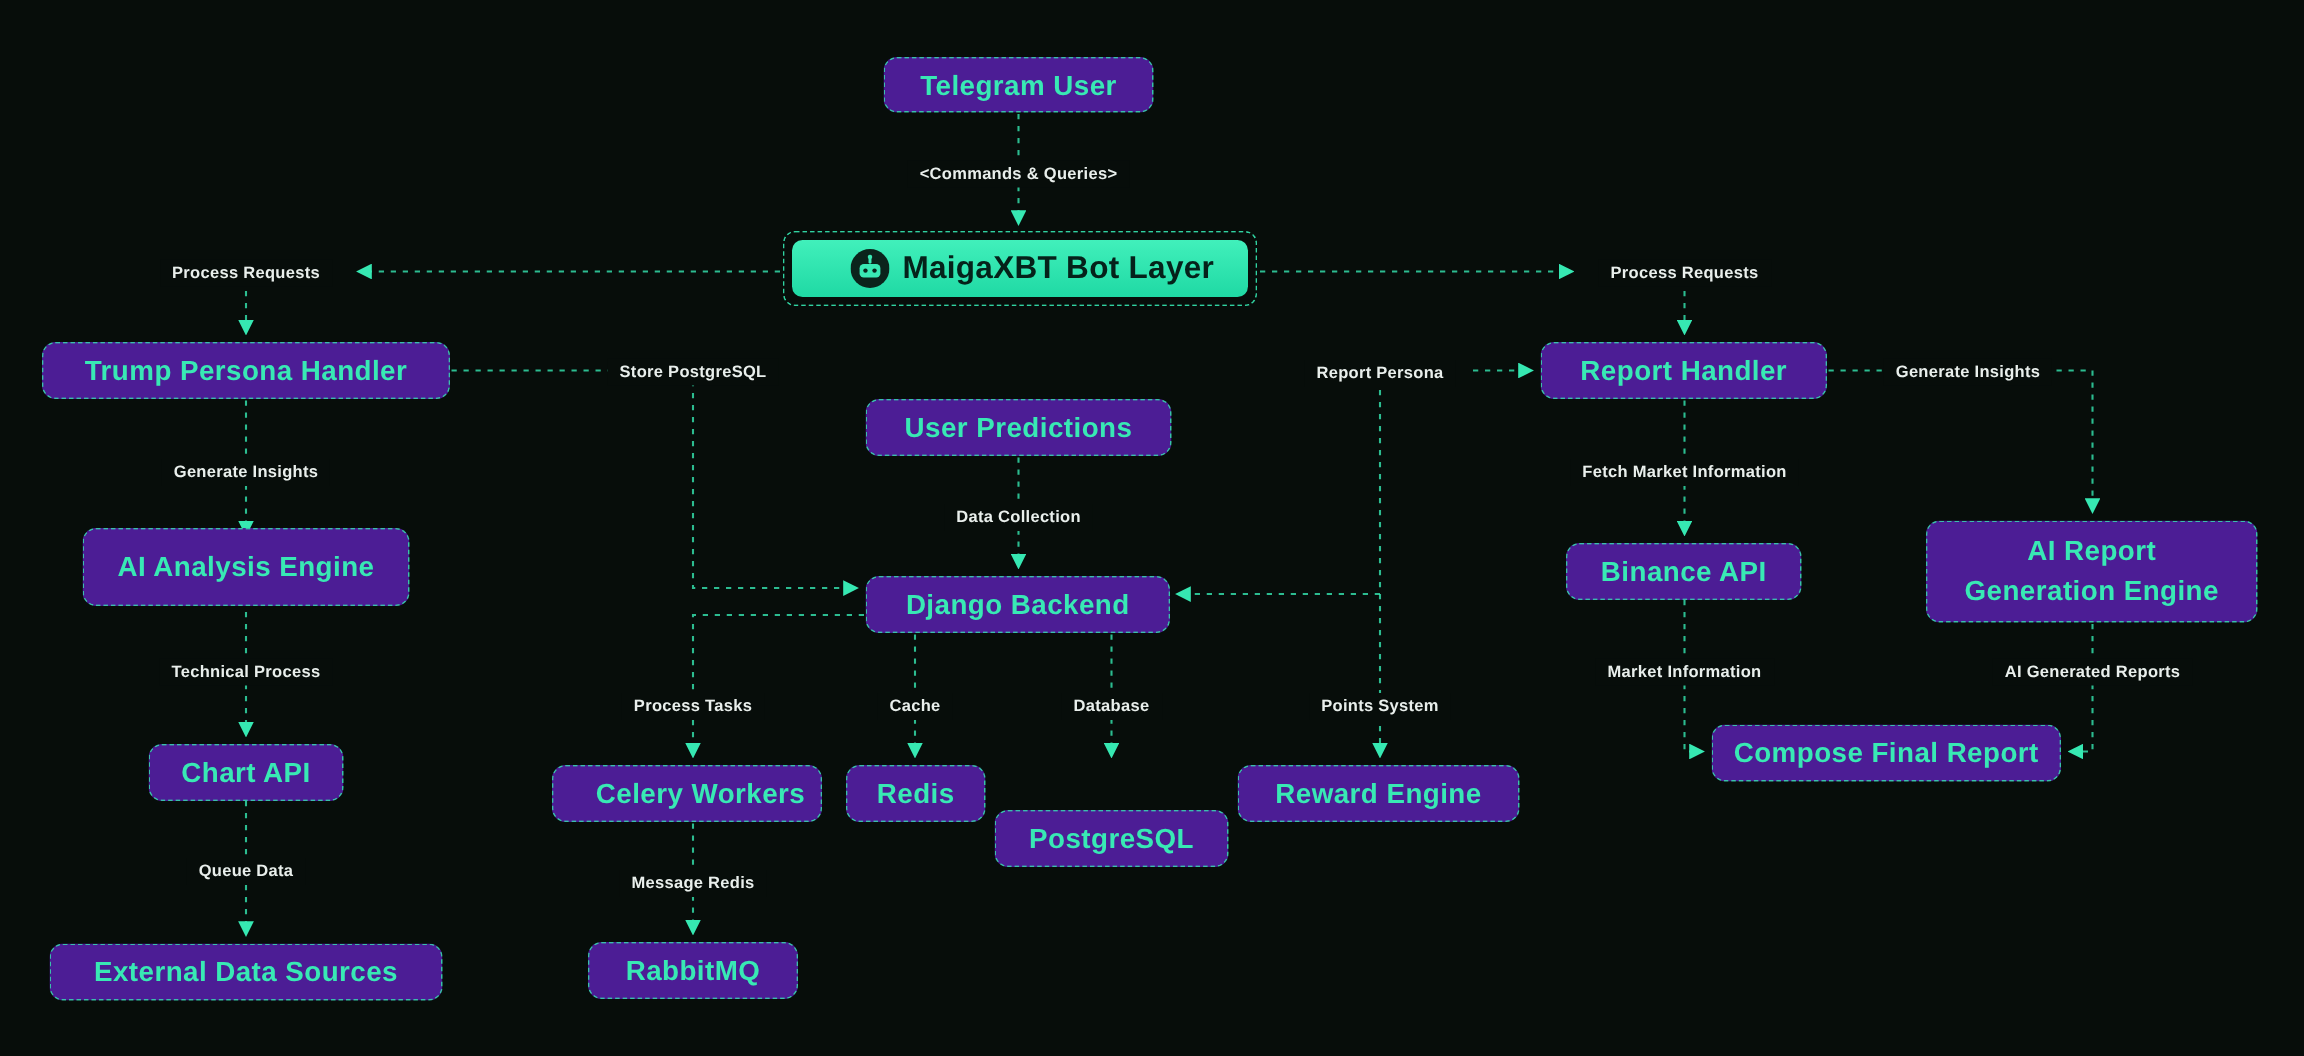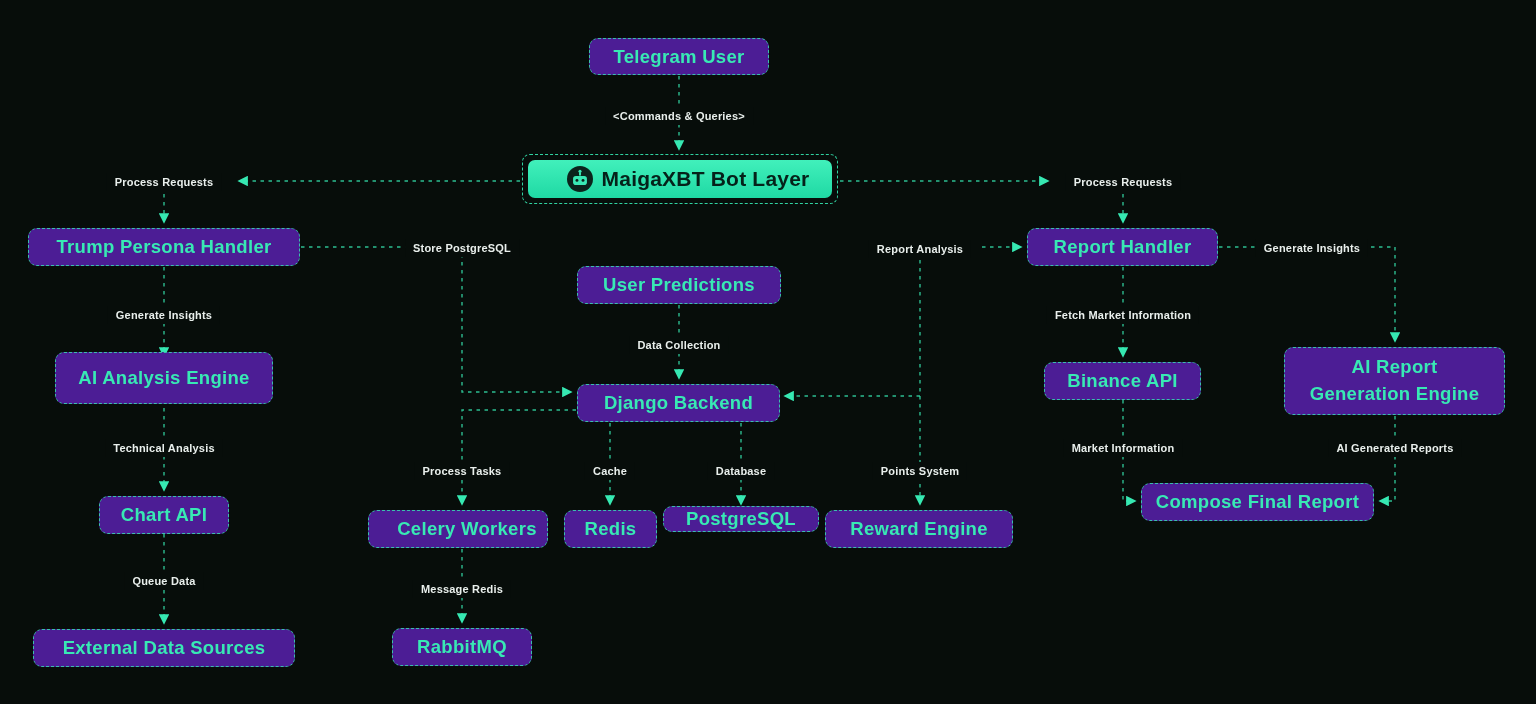--- a/index.html
+++ b/index.html
@@ -72,26 +72,26 @@
       <path d="M 1123 400 L 1123 501 L 1134 501" marker-end="url(#arrow)"></path>
       <path d="M 1219 247 L 1395 247 L 1395 340" marker-end="url(#arrow)"></path>
       <path d="M 1395 416 L 1395 501 L 1381 501" marker-end="url(#arrow)"></path>
       <path d="M 462 549 L 462 621" marker-end="url(#arrow)"></path>
     </svg>
   <div id="labels-host">
       <div class="edge-label" style="left: 679px; top: 116px;">&lt;Commands &amp; Queries&gt;</div>
       <div class="edge-label" style="left: 164px; top: 182px;">Process Requests</div>
       <div class="edge-label" style="left: 1123px; top: 182px;">Process Requests</div>
       <div class="edge-label" style="left: 462px; top: 248px;">Store PostgreSQL</div>
-      <div class="edge-label" style="left: 920px; top: 249px;">Report Analysis</div>
+      <div class="edge-label" style="left: 920px; top: 249px;">Report Persona</div>
       <div class="edge-label" style="left: 164px; top: 315px;">Generate Insights</div>
       <div class="edge-label" style="left: 1312px; top: 248px;">Generate Insights</div>
       <div class="edge-label" style="left: 679px; top: 345px;">Data Collection</div>
       <div class="edge-label" style="left: 1123px; top: 315px;">Fetch Market Information</div>
-      <div class="edge-label" style="left: 164px; top: 448px;">Technical Analysis</div>
+      <div class="edge-label" style="left: 164px; top: 448px;">Technical Process</div>
       <div class="edge-label" style="left: 462px; top: 471px;">Process Tasks</div>
       <div class="edge-label" style="left: 610px; top: 471px;">Cache</div>
       <div class="edge-label" style="left: 741px; top: 471px;">Database</div>
       <div class="edge-label" style="left: 920px; top: 471px;">Points System</div>
       <div class="edge-label" style="left: 1123px; top: 448px;">Market Information</div>
       <div class="edge-label" style="left: 1395px; top: 448px;">AI Generated Reports</div>
       <div class="edge-label" style="left: 164px; top: 581px;">Queue Data</div>
       <div class="edge-label" style="left: 462px; top: 589px;">Message Redis</div>
     </div>
   <div id="nodes-host">
@@ -114,21 +114,21 @@
         </div>
       </div>
       <div class="node" style="left: 28px; top: 228px; width: 272px; height: 38px;">Trump Persona Handler</div>
       <div class="node" style="left: 55px; top: 352px; width: 218px; height: 52px;">AI Analysis Engine</div>
       <div class="node" style="left: 99px; top: 496px; width: 130px; height: 38px;">Chart API</div>
       <div class="node" style="left: 33px; top: 629px; width: 262px; height: 38px;">External Data Sources</div>
       <div class="node" style="left: 577px; top: 266px; width: 204px; height: 38px;">User Predictions</div>
       <div class="node" style="left: 577px; top: 384px; width: 203px; height: 38px;">Django Backend</div>
       <div class="node" style="left: 368px; top: 510px; width: 180px; height: 38px; padding-left: 18px;">Celery Workers</div>
       <div class="node" style="left: 564px; top: 510px; width: 93px; height: 38px;">Redis</div>
-      <div class="node" style="left: 663px; top: 506px; width: 156px; height: 26px;">PostgreSQL</div>
+      <div class="node" style="left: 663px; top: 540px; width: 156px; height: 38px;">PostgreSQL</div>
       <div class="node" style="left: 825px; top: 510px; width: 188px; height: 38px;">Reward Engine</div>
       <div class="node" style="left: 392px; top: 628px; width: 140px; height: 38px;">RabbitMQ</div>
       <div class="node" style="left: 1027px; top: 228px; width: 191px; height: 38px;">Report Handler</div>
       <div class="node" style="left: 1044px; top: 362px; width: 157px; height: 38px;">Binance API</div>
       <div class="node multiline" style="left: 1284px; top: 347px; width: 221px; height: 68px;">AI Report Generation Engine</div>
       <div class="node" style="left: 1141px; top: 483px; width: 233px; height: 38px;">Compose Final Report</div>
     </div>
 </div>
 
 </body></html>

